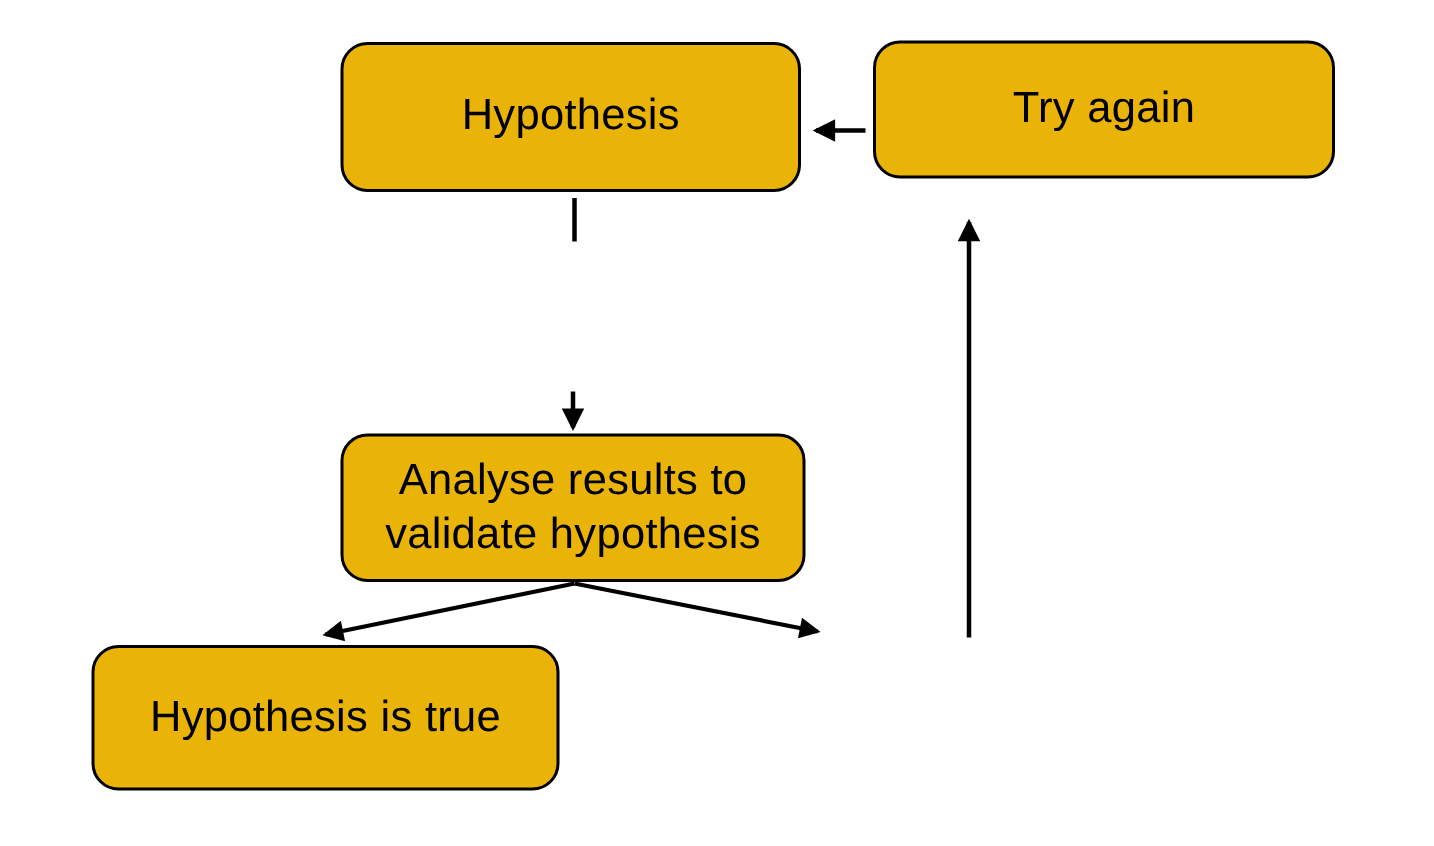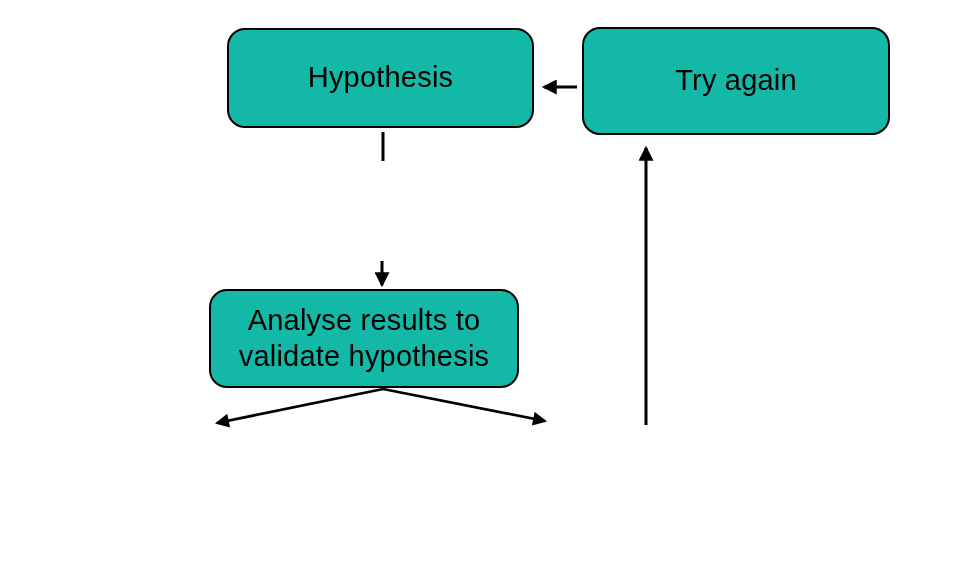--- a/index.html
+++ b/index.html
@@ -18,40 +18,40 @@
   .arrow-layer {
     position: absolute;
     left: 0;
     top: 0;
     width: 956px;
     height: 564px;
   }
   .node {
     position: absolute;
     box-sizing: border-box;
-    background: #14b8a6;
+    background: #eab308;
     border: 2.5px solid #000000;
     border-radius: 18px;
     display: flex;
     align-items: center;
     justify-content: center;
     text-align: center;
     color: #000000;
     font-size: 29px;
     line-height: 1.22;
     letter-spacing: 0.2px;
   }
   .node-label {
     white-space: pre-line;
     padding: 0 8px;
   }
   .n-hypothesis   { left: 227px; top: 28px;  width: 307px; height: 100px; }
-  .n-try-again    { left: 582px; top: 27px;  width: 308px; height: 108px; }
+  .n-try-again    { left: 582px; top: 27px;  width: 308px; height: 92px; }
   .n-experience   { left: 227px; top: 161px; width: 310px; height: 99px;  }
-  .n-analyse      { left: 209px; top: 289px; width: 310px; height: 99px;  }
+  .n-analyse      { left: 227px; top: 289px; width: 310px; height: 99px;  }
   .n-true         { left: 61px;  top: 430px; width: 312px; height: 97px;  }
   .n-false        { left: 390px; top: 430px; width: 312px; height: 97px;  }
 </style>
 </head>
 <body>
 
 <div class="canvas">
 
   <svg class="arrow-layer" width="956" height="564" viewBox="0 0 956 564" xmlns="http://www.w3.org/2000/svg">
     <defs>
@@ -80,15 +80,18 @@
   <div class="node n-try-again">
     <span class="node-label">Try again</span>
   </div>
 
 
   <div class="node n-analyse">
     <span class="node-label">Analyse results to
 validate hypothesis</span>
   </div>
 
+  <div class="node n-true">
+    <span class="node-label">Hypothesis is true</span>
+  </div>
 
 
 </div>
 
 </body></html>

